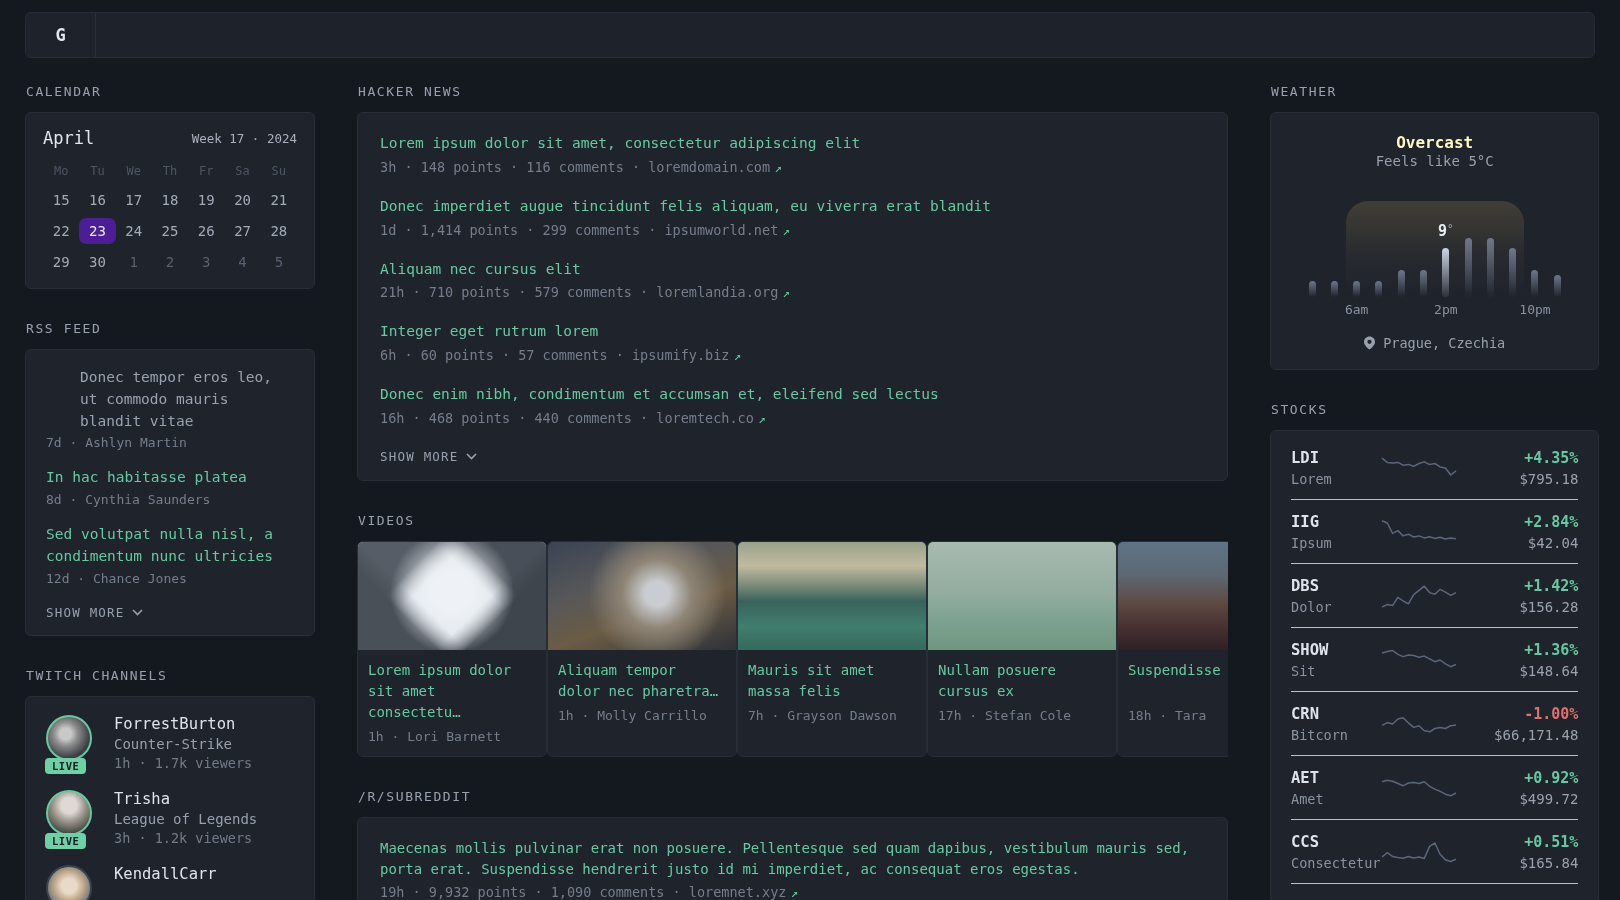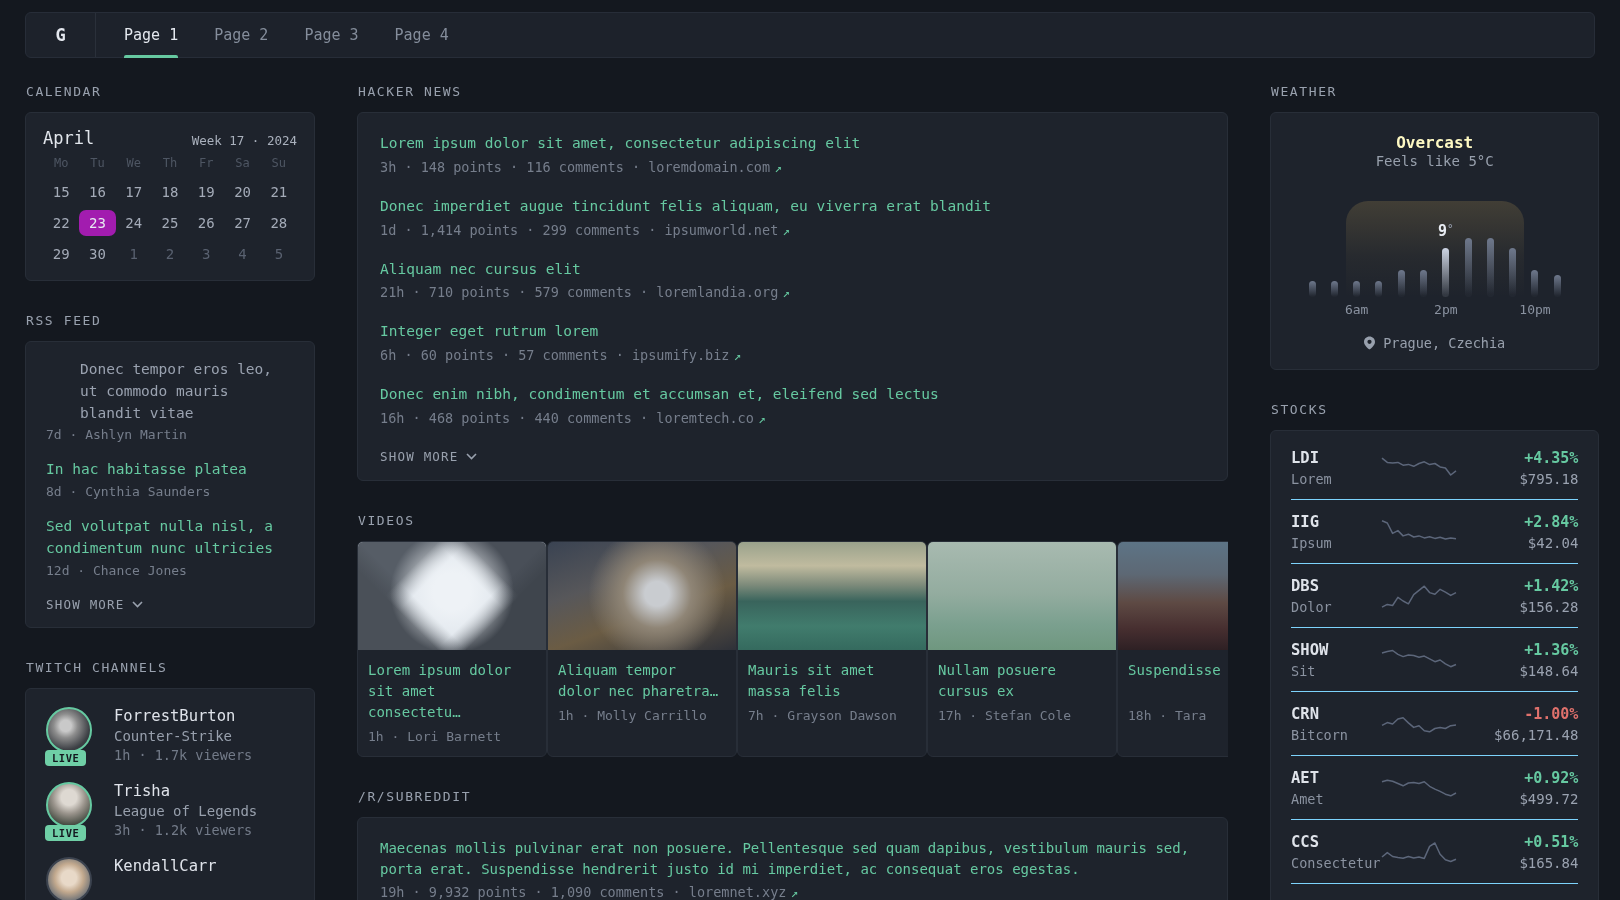--- a/index.html
+++ b/index.html
@@ -28,28 +28,28 @@
   .tab.active::after { content:''; position:absolute; left:0; right:0; bottom:-1px; height:3px; border-radius:2px 2px 0 0; background:#66c9a1; }
 
   
   .grid { display:grid; grid-template-columns:290px 871px 1fr; column-gap:42px; align-items:start; }
   section { margin-bottom:32px; }
   .wtitle { font-size:13px; font-weight:normal; letter-spacing:1.6px; color:#99a1ae; margin:0 0 13px 1px; }
   .card { background:#1e232c; border:1px solid #282e38; border-radius:6px; }
 
   
   .cal { padding:15px 17px 13px; }
-  .cal-head { display:flex; justify-content:space-between; align-items:flex-end; margin-bottom:4px;gap:39px; }
+  .cal-head { display:flex; justify-content:space-between; align-items:center; margin-bottom:12px;gap:39px; }
   .cal-month { font-size:17px; color:#e2e6ec; }
   .cal-week { font-size:12.5px; color:#aab1bd; }
   .cal-grid { display:grid; grid-template-columns:repeat(7,1fr); row-gap:5px; text-align:center; }
   .cal-dow { font-size:12px; color:#4e5663; padding:4px 0; }
   .cal-day { font-size:14px; color:#a4abb8; padding:5px 0; border-radius:7px; }
   .cal-day.muted { color:#596170; }
-  .cal-day.selected { background:#a21caf; color:#e7ebf1; }
+  .cal-day.selected { background:#4c1d95; color:#e7ebf1; }
 
   
   .rss { padding:17px 20px 15px; }
   .feed-item { margin-bottom:17px; cursor:pointer; }
   .feed-title { font-size:14.5px; line-height:1.5; color:#66c9a1; }
   .feed-title.read { color:#9aa2b0;margin-left:34px; }
   .feed-meta { font-size:13px; color:#767e8c; margin-top:3px; }
   .show-more { display:inline-flex; align-items:center; gap:7px; font-size:12.5px; letter-spacing:1.2px; color:#99a1ae; cursor:pointer; margin-top:2px; }
 
   
@@ -127,38 +127,20 @@
   .stk-chg.pos { color:#66c9a1; }
   .stk-price { font-size:14px; color:#9aa2b0; margin-top:4px; }
 </style>
 </head>
 <body>
 
 <div class="page">
 
   <nav class="topnav">
     <div class="logo">G</div>
-    <div class="tabs">
-
-        <div class="tab active">
-          <span>Page 1</span>
-        </div>
-
-        <div class="tab">
-          <span>Page 2</span>
-        </div>
-
-        <div class="tab">
-          <span>Page 3</span>
-        </div>
-
-        <div class="tab">
-          <span>Page 4</span>
-        </div>
-      </div>
   </nav>
 
   <div class="grid">
 
     <div>
 
       <section>
         <h2 class="wtitle">CALENDAR</h2>
         <div class="card cal">
           <div class="cal-head">

